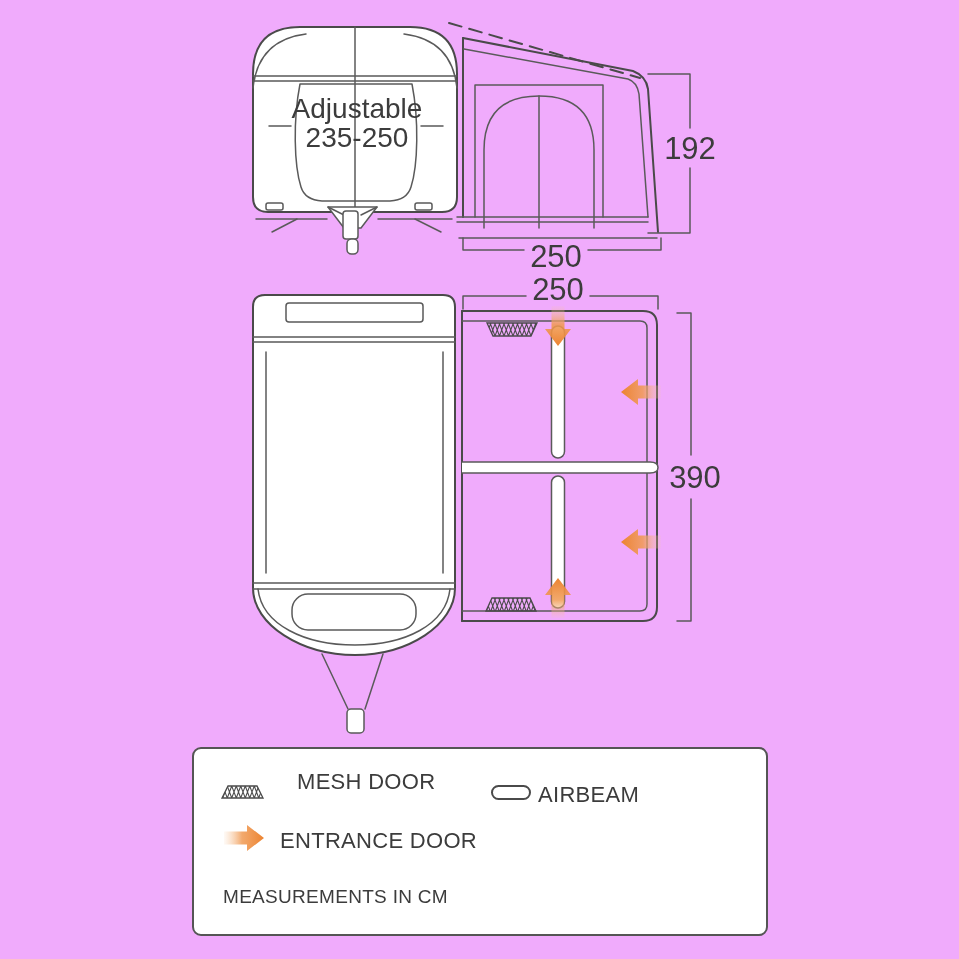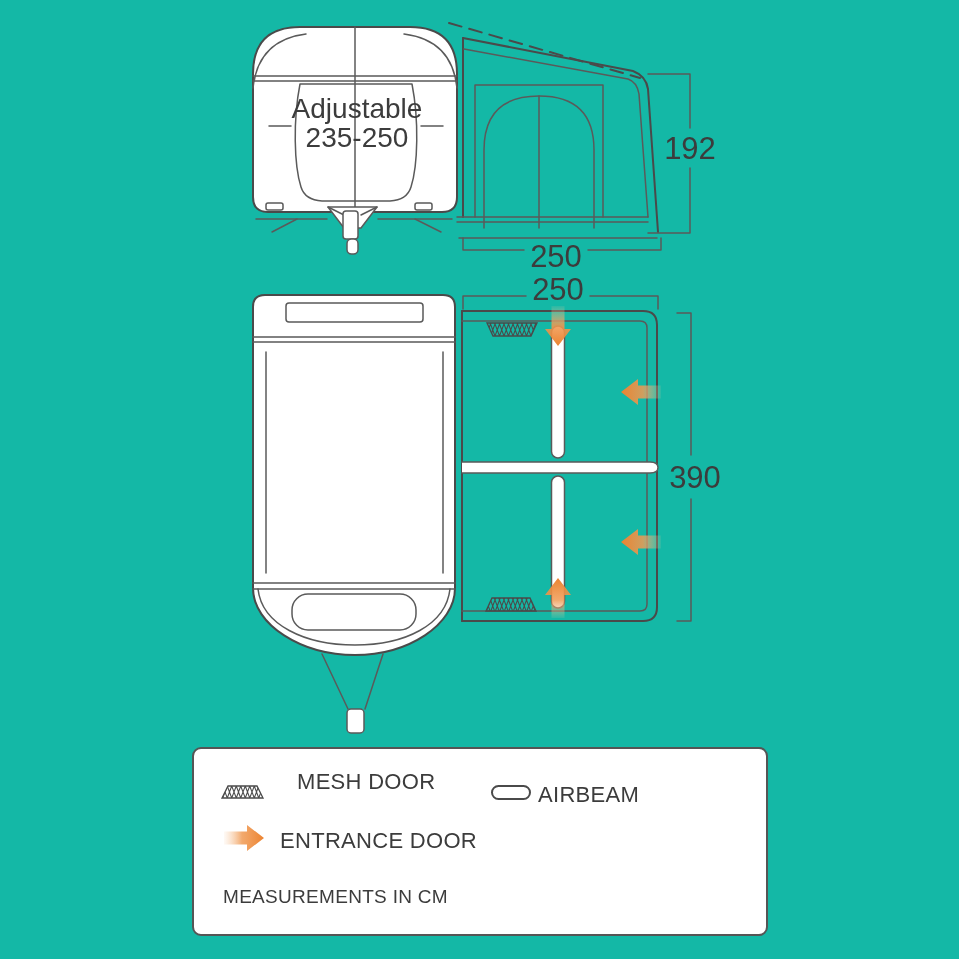--- a/index.html
+++ b/index.html
@@ -1,16 +1,16 @@
 <!DOCTYPE html>
 <html><head>
 <meta charset="utf-8">
 <style>
   html,body{margin:0;padding:0;background:#ffffff;}
-  .page{width:959px;height:959px;position:relative;background:#14b8a6;overflow:hidden;}
+  .page{width:959px;height:959px;position:relative;background:#f0abfc;overflow:hidden;}
   svg{display:block;}
   text{font-family:"Liberation Sans", sans-serif;fill:#3C3C3C;}
   .dim-label{font-size:31px;}
   .adj-label{font-size:28px;}
   .legend-label{font-size:22px;letter-spacing:.3px;}
   .legend-note{font-size:19px;letter-spacing:.3px;}
   .ln{stroke:#4A4A4A;fill:none;stroke-width:2;stroke-linecap:round;stroke-linejoin:round;}
   .ln-thin{stroke:#5A5A5A;fill:none;stroke-width:1.5;stroke-linecap:round;stroke-linejoin:round;}
   .white{fill:#ffffff;}
 </style>

